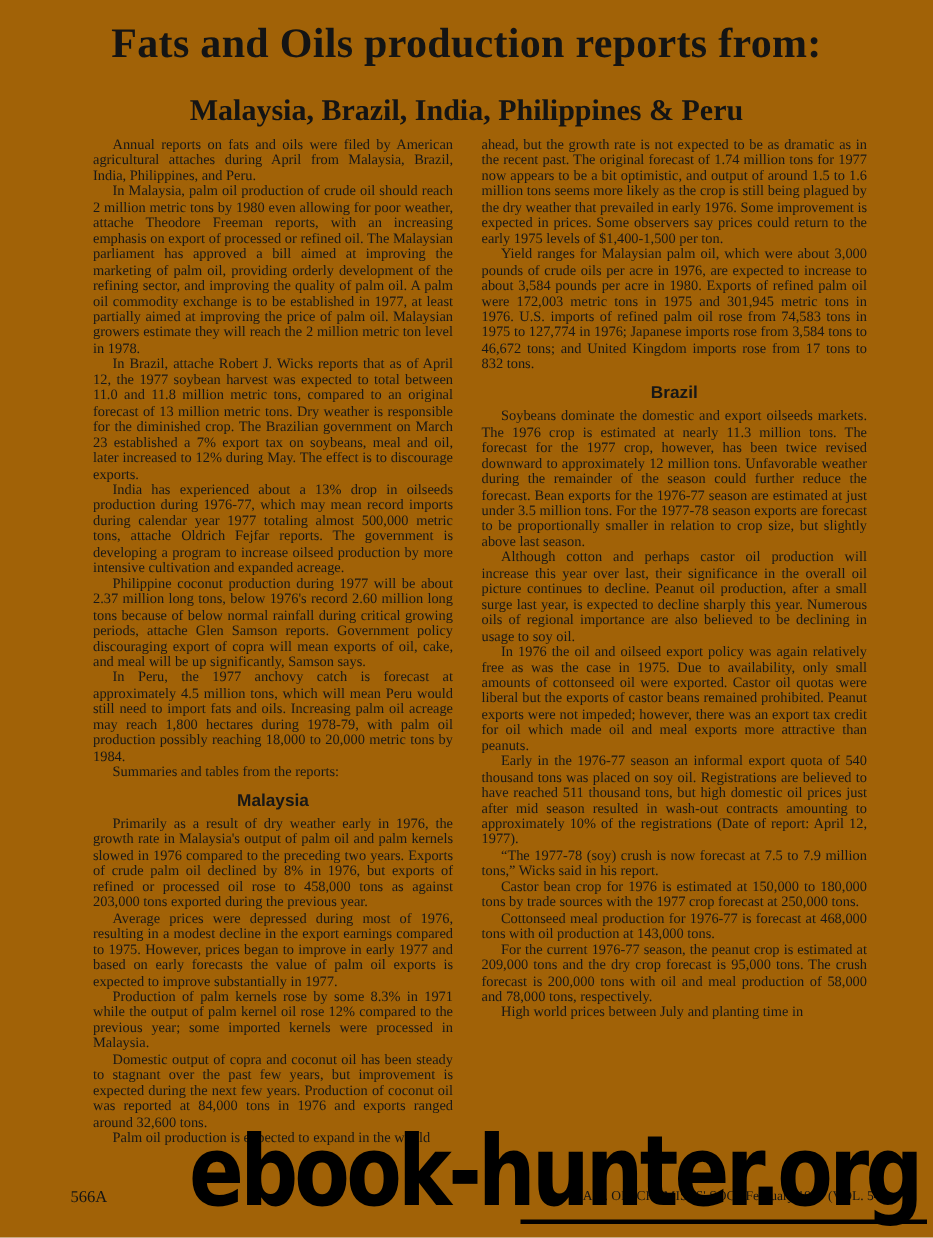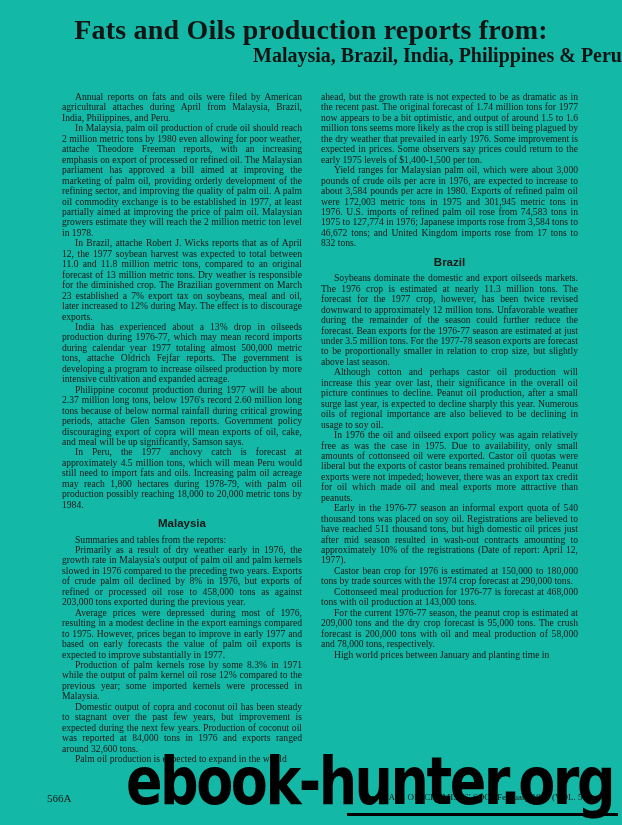--- a/index.html
+++ b/index.html
@@ -1,27 +1,27 @@
 <!DOCTYPE html>
 <html><head>
 <meta charset="utf-8">
 <style>
   html,body { margin:0; padding:0; background:#e8e8e8; }
   .page {
     position:relative; width:622px; height:825px; margin:0 auto;
-    background:#14b8a6; overflow:hidden; color:#141414;
+    background:#a16207; overflow:hidden; color:#141414;
     font-family:"Liberation Serif", serif;
   }
   .title {
     position:absolute; top:14px; left:0; width:100%;
     text-align:center; font-size:28px; font-weight:bold; letter-spacing:0.2px;
   }
   .subtitle {
-    position:absolute; top:44px; left:0; width:100%;
-    text-align:right; font-size:20px; font-weight:bold;
+    position:absolute; top:63px; left:0; width:100%;
+    text-align:center; font-size:20px; font-weight:bold;
   }
   .col {
     position:absolute; top:92px; font-size:9.6px; line-height:10.45px;
     text-align:justify; color:#171717;
   }
   .col-left  { left:62px;  width:240px; }
   .col-right { left:321px; width:257px; }
   .para { text-indent:13px; margin:0; }
   .para.no-indent { text-indent:0; }
   .section-heading {
@@ -56,41 +56,42 @@
   <div class="title">Fats and Oils production reports from:</div>
   <div class="subtitle">Malaysia, Brazil, India, Philippines &amp; Peru</div>
 
   <div class="col col-left">
     <p class="para">Annual reports on fats and oils were filed by American agricultural attaches during April from Malaysia, Brazil, India, Philippines, and Peru.</p>
     <p class="para">In Malaysia, palm oil production of crude oil should reach 2 million metric tons by 1980 even allowing for poor weather, attache Theodore Freeman reports, with an increasing emphasis on export of processed or refined oil. The Malaysian parliament has approved a bill aimed at improving the marketing of palm oil, providing orderly development of the refining sector, and improving the quality of palm oil. A palm oil commodity exchange is to be established in 1977, at least partially aimed at improving the price of palm oil. Malaysian growers estimate they will reach the 2 million metric ton level in 1978.</p>
     <p class="para">In Brazil, attache Robert J. Wicks reports that as of April 12, the 1977 soybean harvest was expected to total between 11.0 and 11.8 million metric tons, compared to an original forecast of 13 million metric tons. Dry weather is responsible for the diminished crop. The Brazilian government on March 23 established a 7% export tax on soybeans, meal and oil, later increased to 12% during May. The effect is to discourage exports.</p>
     <p class="para">India has experienced about a 13% drop in oilseeds production during 1976-77, which may mean record imports during calendar year 1977 totaling almost 500,000 metric tons, attache Oldrich Fejfar reports. The government is developing a program to increase oilseed production by more intensive cultivation and expanded acreage.</p>
     <p class="para">Philippine coconut production during 1977 will be about 2.37 million long tons, below 1976's record 2.60 million long tons because of below normal rainfall during critical growing periods, attache Glen Samson reports. Government policy discouraging export of copra will mean exports of oil, cake, and meal will be up significantly, Samson says.</p>
     <p class="para">In Peru, the 1977 anchovy catch is forecast at approximately 4.5 million tons, which will mean Peru would still need to import fats and oils. Increasing palm oil acreage may reach 1,800 hectares during 1978-79, with palm oil production possibly reaching 18,000 to 20,000 metric tons by 1984.</p>
+    <p class="para">Summaries and tables from the reports:</p>
     <p class="para section-heading">Malaysia</p>
-    <p class="para">Summaries and tables from the reports:</p>
     <p class="para">Primarily as a result of dry weather early in 1976, the growth rate in Malaysia's output of palm oil and palm kernels slowed in 1976 compared to the preceding two years. Exports of crude palm oil declined by 8% in 1976, but exports of refined or processed oil rose to 458,000 tons as against 203,000 tons exported during the previous year.</p>
     <p class="para">Average prices were depressed during most of 1976, resulting in a modest decline in the export earnings compared to 1975. However, prices began to improve in early 1977 and based on early forecasts the value of palm oil exports is expected to improve substantially in 1977.</p>
     <p class="para">Production of palm kernels rose by some 8.3% in 1971 while the output of palm kernel oil rose 12% compared to the previous year; some imported kernels were processed in Malaysia.</p>
     <p class="para">Domestic output of copra and coconut oil has been steady to stagnant over the past few years, but improvement is expected during the next few years. Production of coconut oil was reported at 84,000 tons in 1976 and exports ranged around 32,600 tons.</p>
     <p class="para">Palm oil production is expected to expand in the would</p>
   </div>
 
   <div class="col col-right">
     <p class="para no-indent">ahead, but the growth rate is not expected to be as dramatic as in the recent past. The original forecast of 1.74 million tons for 1977 now appears to be a bit optimistic, and output of around 1.5 to 1.6 million tons seems more likely as the crop is still being plagued by the dry weather that prevailed in early 1976. Some improvement is expected in prices. Some observers say prices could return to the early 1975 levels of $1,400-1,500 per ton.</p>
     <p class="para">Yield ranges for Malaysian palm oil, which were about 3,000 pounds of crude oils per acre in 1976, are expected to increase to about 3,584 pounds per acre in 1980. Exports of refined palm oil were 172,003 metric tons in 1975 and 301,945 metric tons in 1976. U.S. imports of refined palm oil rose from 74,583 tons in 1975 to 127,774 in 1976; Japanese imports rose from 3,584 tons to 46,672 tons; and United Kingdom imports rose from 17 tons to 832 tons.</p>
     <p class="para section-heading">Brazil</p>
     <p class="para">Soybeans dominate the domestic and export oilseeds markets. The 1976 crop is estimated at nearly 11.3 million tons. The forecast for the 1977 crop, however, has been twice revised downward to approximately 12 million tons. Unfavorable weather during the remainder of the season could further reduce the forecast. Bean exports for the 1976-77 season are estimated at just under 3.5 million tons. For the 1977-78 season exports are forecast to be proportionally smaller in relation to crop size, but slightly above last season.</p>
     <p class="para">Although cotton and perhaps castor oil production will increase this year over last, their significance in the overall oil picture continues to decline. Peanut oil production, after a small surge last year, is expected to decline sharply this year. Numerous oils of regional importance are also believed to be declining in usage to soy oil.</p>
     <p class="para">In 1976 the oil and oilseed export policy was again relatively free as was the case in 1975. Due to availability, only small amounts of cottonseed oil were exported. Castor oil quotas were liberal but the exports of castor beans remained prohibited. Peanut exports were not impeded; however, there was an export tax credit for oil which made oil and meal exports more attractive than peanuts.</p>
     <p class="para">Early in the 1976-77 season an informal export quota of 540 thousand tons was placed on soy oil. Registrations are believed to have reached 511 thousand tons, but high domestic oil prices just after mid season resulted in wash-out contracts amounting to approximately 10% of the registrations (Date of report: April 12, 1977).</p>
-    <p class="para">Castor bean crop for 1976 is estimated at 150,000 to 180,000 tons by trade sources with the 1974 crop forecast at 290,000 tons.</p>
+    <p class="para">“The 1977-78 (soy) crush is now forecast at 7.5 to 7.9 million tons,” Wicks said in his report.</p>
+    <p class="para">Castor bean crop for 1976 is estimated at 150,000 to 180,000 tons by trade sources with the 1977 crop forecast at 250,000 tons.</p>
     <p class="para">Cottonseed meal production for 1976-77 is forecast at 468,000 tons with oil production at 143,000 tons.</p>
     <p class="para">For the current 1976-77 season, the peanut crop is estimated at 209,000 tons and the dry crop forecast is 95,000 tons. The crush forecast is 200,000 tons with oil and meal production of 58,000 and 78,000 tons, respectively.</p>
-    <p class="para">High world prices between January and planting time in</p>
+    <p class="para">High world prices between July and planting time in</p>
   </div>
 
   <div class="footer-page-num">566A</div>
   <div class="footer-journal">J. AM. OIL CHEMISTS' SOC., February 1977 (VOL. 54)</div>
 
   <div class="watermark">ebook-hunter.org</div>
   <div class="watermark-underline"></div>
 
 </div>
 

